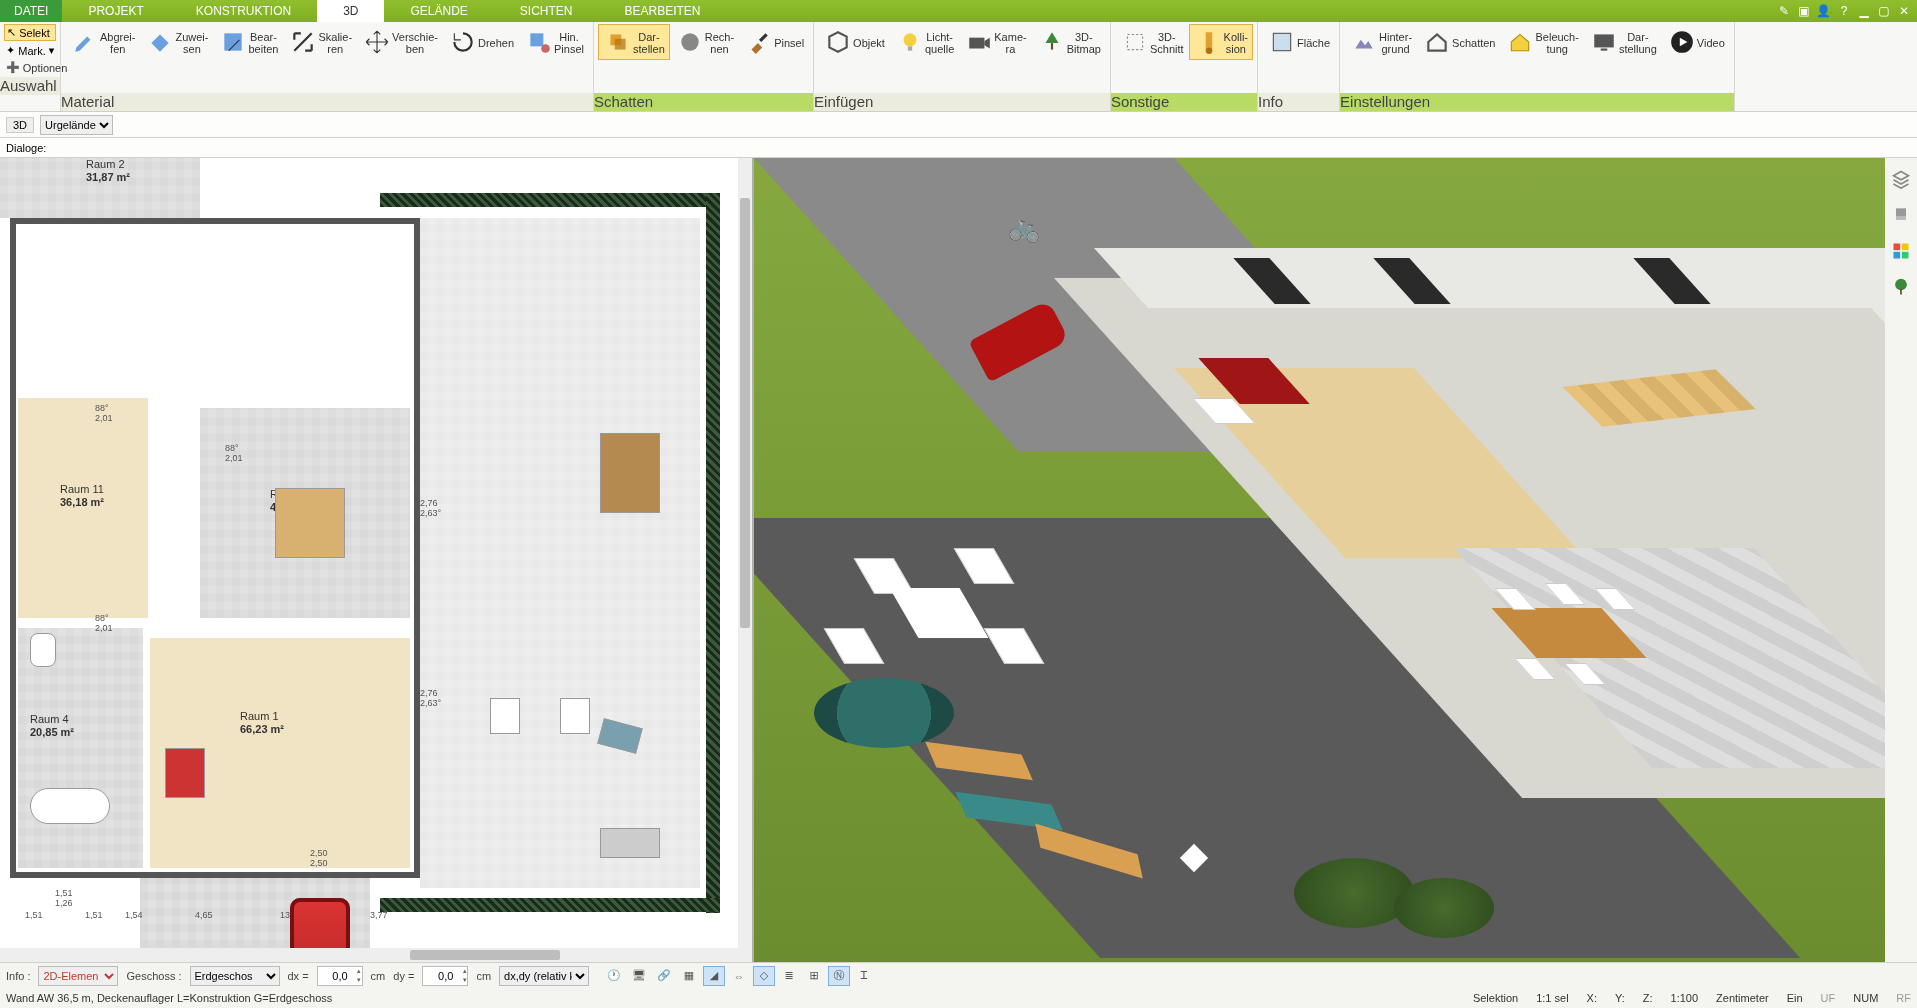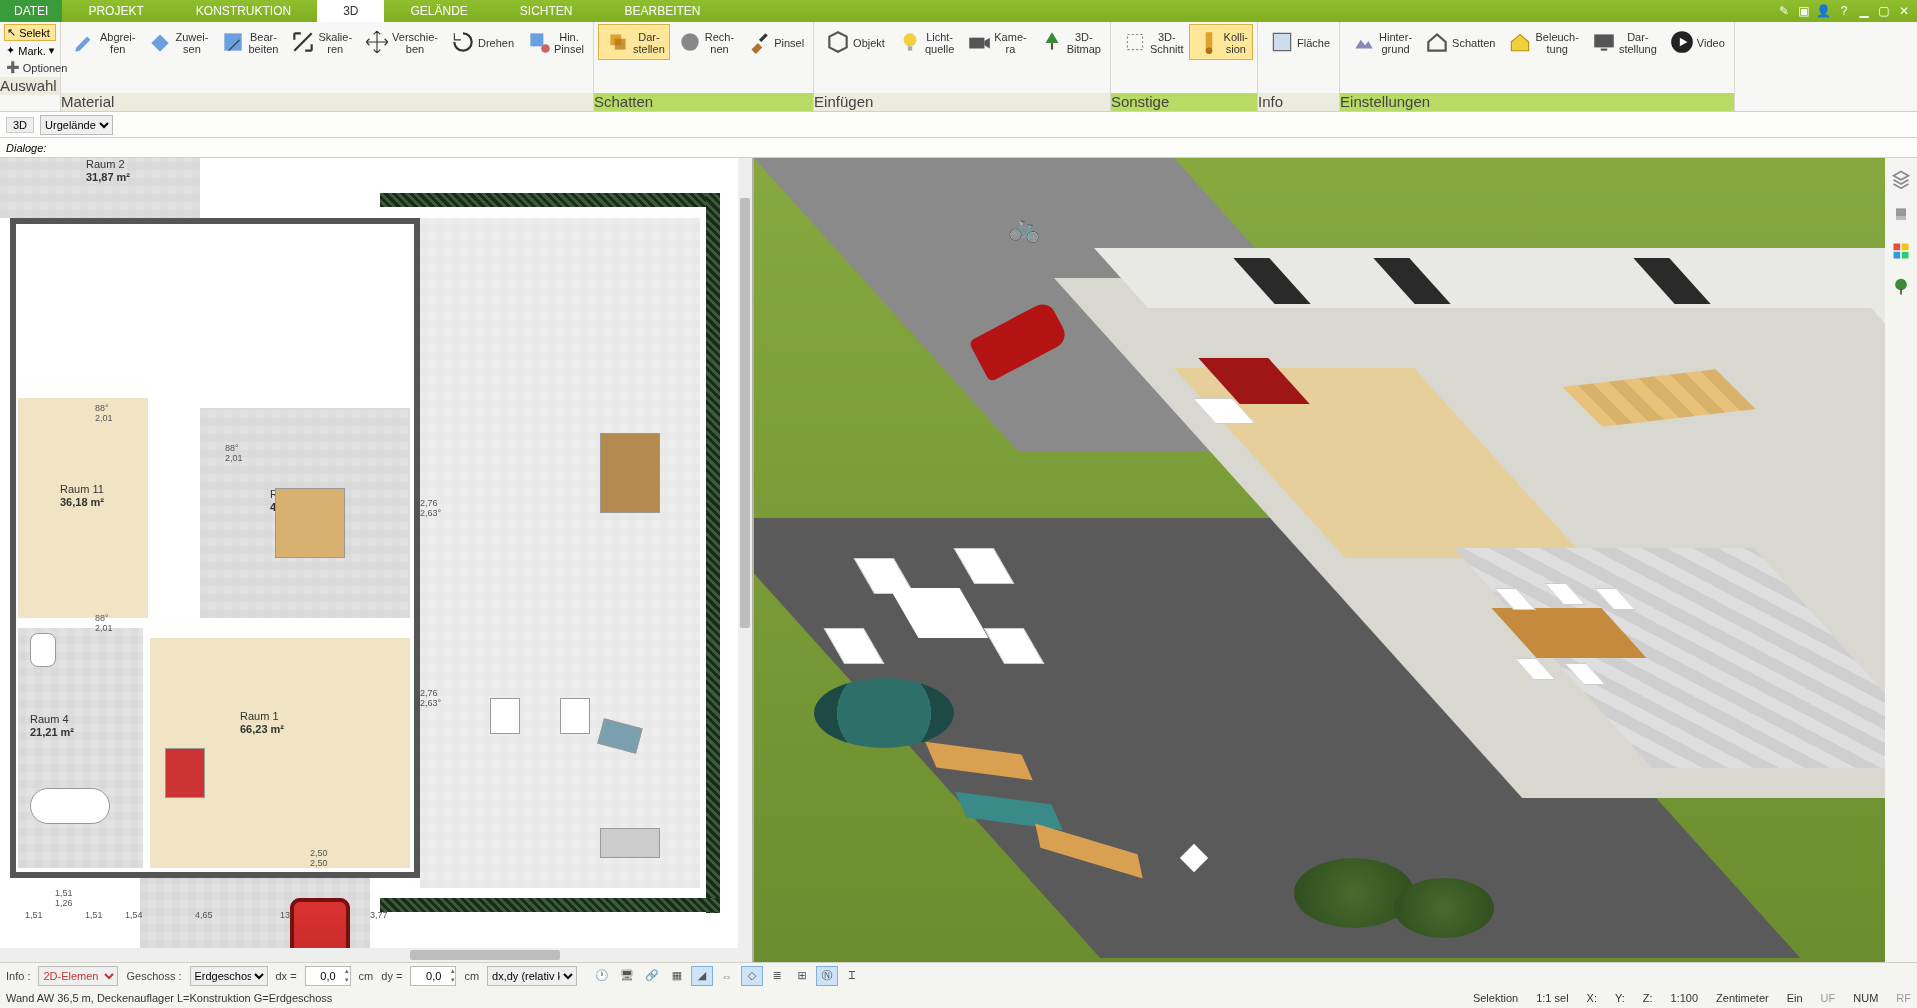--- a/index.html
+++ b/index.html
@@ -28,21 +28,21 @@
 .ribbon .side .mini { font-size: 11px; display: flex; align-items: center; gap: 3px; padding: 1px 2px; }
 .ribbon .side .mini.sel { background: #ffe79a; border: 1px solid #e0b040; }
 
 
 .ico svg { width: 26px; height: 26px; }
 
 
 .subbar { height: 26px; display: flex; align-items: center; border-bottom: 1px solid #d0d0c8; background: #fdfdfb; padding: 0 6px; gap: 6px; }
 .subbar .tag3d { background: #eee; padding: 1px 6px; border: 1px solid #ccc; font-size: 11px; }
 .subbar select { font-size: 11px; height: 20px; border: 1px solid #bbb; }
-.dialogbar { height: 20px; border-bottom: 1px solid #d0d0c8; background: #fdfdfb; padding: 0 6px; font-size: 11px; display: flex; align-items: center; font-style: italic; }
+.dialogbar { height: 20px; border-bottom: 1px solid #d0d0c8; background: #fdfdfb; padding: 0 6px; font-size: 11px; display: flex; align-items: center; }
 
 
 .content { flex: 1; display: flex; background: #e0e0dc; min-height: 0; }
 .view2d { width: 754px; background: #fff; position: relative; overflow: hidden; border-right: 2px solid #b0b0a8; }
 .view3d { flex: 1; background: #7a9b3a; position: relative; overflow: hidden; }
 .rightstrip { width: 32px; background: #f4f4f0; display: flex; flex-direction: column; align-items: center; padding-top: 10px; gap: 14px; }
 .rightstrip .ric { width: 22px; height: 22px; display: flex; align-items: center; justify-content: center; color: #777; }
 
 
 .plan { position: absolute; inset: 0; }
@@ -391,21 +391,21 @@
       <div class="floor-tile" style="left:200px;top:250px;width:210px;height:210px"></div>
       <div class="floor-wood" style="left:150px;top:480px;width:260px;height:230px"></div>
       <div class="floor-tile" style="left:18px;top:470px;width:125px;height:240px"></div>
 
       <div class="floor-tile" style="left:420px;top:60px;width:280px;height:670px;opacity:.35"></div>
 
       <div class="roomlbl" style="left:86px;top:0px"><span>Raum 2</span><br><b>31,87 m²</b></div>
       <div class="roomlbl" style="left:60px;top:325px"><span>Raum 11</span><br><b>36,18 m²</b></div>
       <div class="roomlbl" style="left:270px;top:330px"><span>Raum 5</span><br><b>45,42 m²</b></div>
       <div class="roomlbl" style="left:240px;top:552px"><span>Raum 1</span><br><b>66,23 m²</b></div>
-      <div class="roomlbl" style="left:30px;top:555px"><span>Raum 4</span><br><b>21,21 m²</b></div>
+      <div class="roomlbl" style="left:30px;top:555px"><span>Raum 4</span><br><b>20,85 m²</b></div>
 
       <div class="dim" style="left:95px;top:245px;white-space:pre">88°
 2,01</div>
       <div class="dim" style="left:95px;top:455px;white-space:pre">88°
 2,01</div>
       <div class="dim" style="left:225px;top:285px;white-space:pre">88°
 2,01</div>
       <div class="dim" style="left:420px;top:340px;white-space:pre">2,76
 2,63°</div>
       <div class="dim" style="left:420px;top:530px;white-space:pre">2,76
@@ -525,21 +525,21 @@
           <rect x="11" y="14" width="2" height="7" fill="#6a4a2a"></rect>
         </svg>
       </div>
   </div>
 </div>
 
 <div class="bottombar">
   <span class="lbl">Info :</span>
   <select style="color:#c0392b;width:80px"><option>2D-Elemen</option></select>
   <span class="lbl">Geschoss :</span>
-  <select style="width:78px"><option>Erdgeschos</option></select>
+  <select style="width:90px"><option>Erdgeschos</option></select>
 
   <span class="lbl">dx =</span>
   <span class="spin"><input type="text" value="0,0" style=""></span>
   <span class="lbl">cm</span>
 
   <span class="lbl">dy =</span>
   <span class="spin"><input type="text" value="0,0" style=""></span>
   <span class="lbl">cm</span>
 
   <select style="width:90px"><option>dx,dy (relativ ka</option></select>

